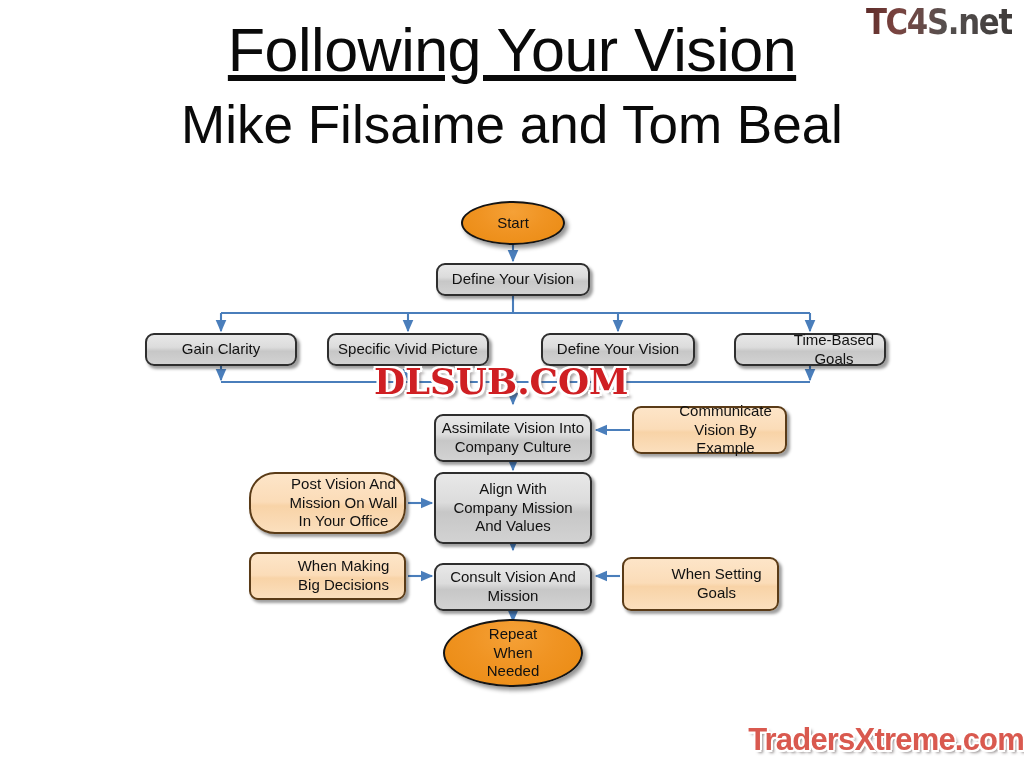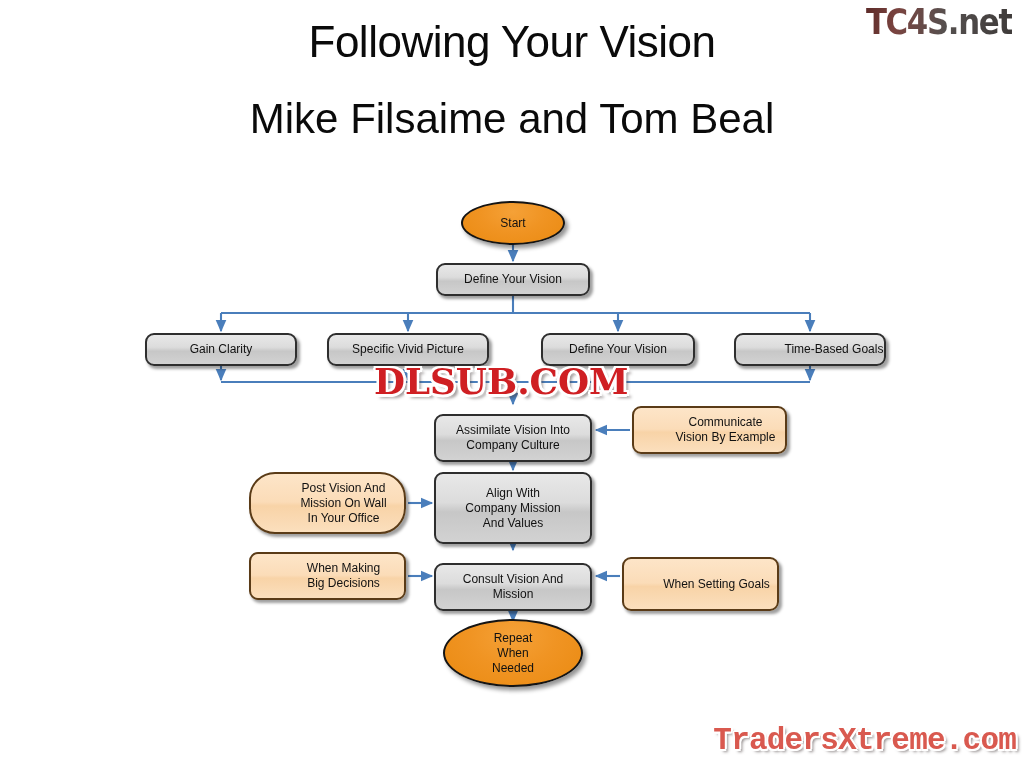--- a/index.html
+++ b/index.html
@@ -24,34 +24,35 @@
     background: #ffffff;
   }
 
   
   .title {
     position: absolute;
     left: 0;
     top: 18px;
     width: 1024px;
     text-align: center;
-    font-size: 44px;
+    font-size: 61px;
     font-weight: normal;
     letter-spacing: -0.5px;
     line-height: 1.08;
     color: #0a0a0a;
     white-space: nowrap;
+    text-decoration: underline;
   }
   .subtitle {
     position: absolute;
     left: 0;
     top: 96px;
     width: 1024px;
     text-align: center;
-    font-size: 42px;
+    font-size: 53px;
     font-weight: normal;
     line-height: 1.1;
     color: #0a0a0a;
     white-space: nowrap;
   }
 
   
   .wm-tc4s {
     position: absolute;
     right: 12px;
@@ -64,23 +65,23 @@
     transform-origin: right top;
     background: linear-gradient(100deg, #5c2a28 0%, #7a4440 22%, #55504f 55%, #3e3a39 100%);
     -webkit-background-clip: text;
     background-clip: text;
     color: transparent;
     -webkit-text-fill-color: transparent;
     white-space: nowrap;
   }
   .wm-traders {
     position: absolute;
-    right: 8px;
+    right: 0;
     bottom: 10px;
-    font-family: Liberation Mono, monospace;
+    font-family: Liberation Sans, sans-serif;
     font-size: 31px;
     font-weight: bold;
     letter-spacing: -0.8px;
     color: #d9594f;
     -webkit-text-stroke: 0px;
     text-shadow:
       -1.5px -1.5px 0 #ffffff,  1.5px -1.5px 0 #ffffff,
       -1.5px  1.5px 0 #ffffff,  1.5px  1.5px 0 #ffffff,
       -2px 0 0 #ffffff, 2px 0 0 #ffffff, 0 -2px 0 #ffffff, 0 2px 0 #ffffff,
        3px 3px 3px rgba(60,50,50,0.55);
@@ -118,21 +119,21 @@
 
   
   .node {
     position: absolute;
     z-index: 20;
     box-sizing: border-box;
     display: flex;
     align-items: center;
     justify-content: center;
     text-align: center;
-    font-size: 12px;
+    font-size: 15px;
     line-height: 1.25;
     color: #111111;
     white-space: pre-line;
   }
 
   .node.box {
     border-radius: 9px;
     border: 2px solid #2e2e2e;
     background: linear-gradient(to bottom, #e8e8e8 0%, #dcdcdc 42%, #c7c7c7 56%, #d2d2d2 100%);
     box-shadow: 2.5px 3px 3px rgba(0,0,0,0.38);

